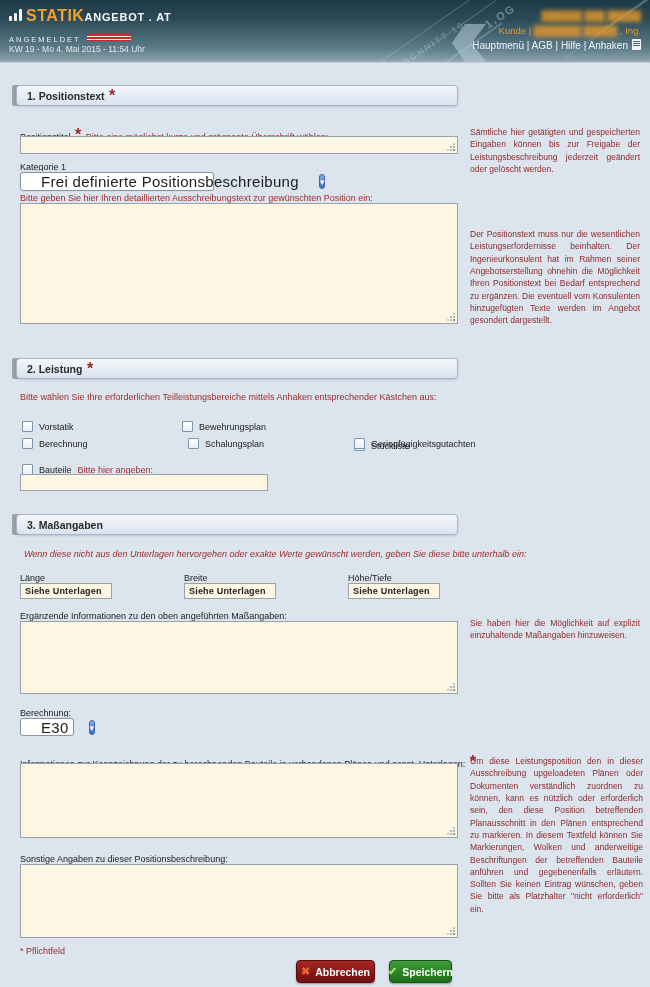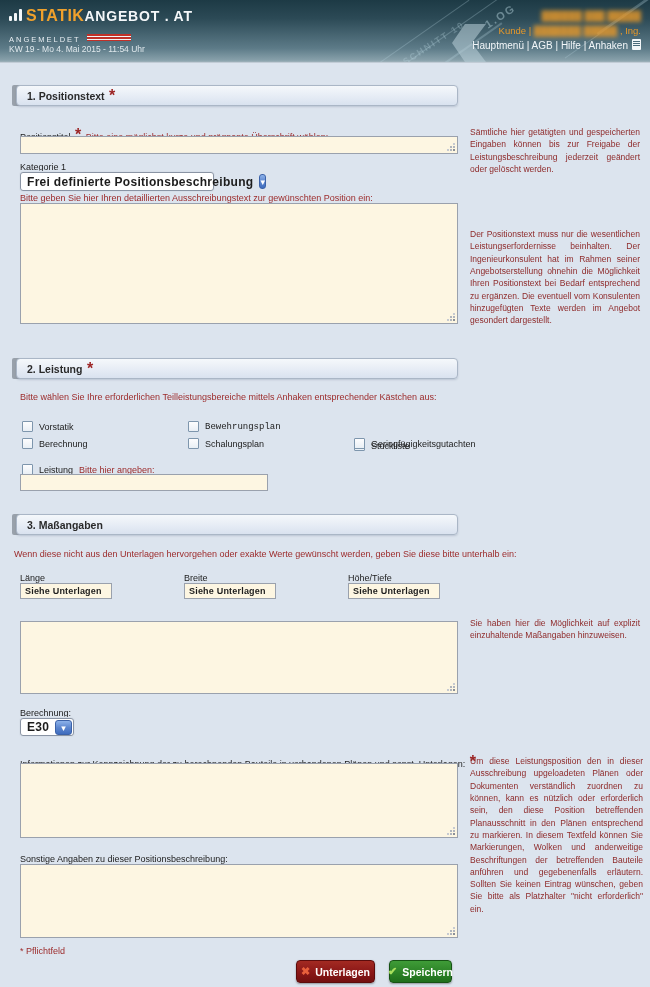--- a/index.html
+++ b/index.html
@@ -12,21 +12,21 @@
   #hdr{position:absolute;left:0;top:0;width:650px;height:63px;
        background:linear-gradient(180deg,#1d3a45 0%,#2c4a56 30%,#5d7b88 78%,#87a0aa 97%,#9fb2ba 100%);
        border-bottom:1px solid #c2ccd6;overflow:hidden;}
   .wm{position:absolute;color:#bcd9e2;opacity:.45;font-weight:bold;letter-spacing:2px;pointer-events:none;}
   .wmline{position:absolute;background:#bcd9e2;opacity:.28;pointer-events:none;}
   .chev{position:absolute;width:34px;height:38px;background:#b9cfd8;opacity:.55;
         clip-path:polygon(100% 0,38% 0,0 50%,38% 100%,100% 100%,58% 50%);}
   .bars{display:inline-flex;align-items:flex-end;gap:2px;height:13px;margin-right:4px;}
   .bars i{display:block;width:3px;background:#f4f7f9;border-radius:1px;}
   .brand-statik{color:#f0a12c;font-weight:bold;font-size:16px;letter-spacing:.5px;}
-  .brand-rest{color:#f4f7f9;font-weight:bold;font-size:14px;letter-spacing:.8px;}
+  .brand-rest{color:#f4f7f9;font-weight:bold;font-size:11px;letter-spacing:.8px;}
   .angemeldet{color:#e9eff3;font-size:7.5px;letter-spacing:2px;}
   .flag{display:inline-block;width:44px;height:7px;margin-left:6px;vertical-align:middle;
         background:linear-gradient(180deg,#c03028 0 29%,#f2f4f6 29% 46%,#c03028 46% 75%,#f2f4f6 75% 82%,#c03028 82% 100%);}
   .hdr-date{color:#dfe8ec;font-size:8.5px;}
   .hdr-title{color:#f0a12c;font-weight:bold;font-size:11px;}
   .hdr-right{position:absolute;top:9px;right:9px;text-align:right;font-size:9.5px;line-height:1.55;}
   .blurred{filter:blur(2.2px);opacity:.8;}
   .orange{color:#e8992a;}
   .navline{color:#f2f6f8;font-size:10px;}
   .navline a{color:#f2f6f8;text-decoration:none;}
@@ -51,21 +51,21 @@
   
   .field{position:absolute;background:#fdf6e2;border:1px solid #9aa1ad;}
   textarea.field, input.field{font-family:"Liberation Sans",sans-serif;font-size:9px;color:#1c1c1c;
         padding:2px 4px;resize:none;outline:none;}
   .massval{font-weight:bold;font-size:8.5px;letter-spacing:.2px;}
   .grip{position:absolute;width:9px;height:9px;pointer-events:none;}
   .grip::before{content:"";position:absolute;right:1px;bottom:1px;width:2px;height:2px;background:#8a8f98;
         box-shadow:-3px 0 0 #b0b5bd,0 -3px 0 #b0b5bd,-6px 0 0 #c6cad1,0 -6px 0 #c6cad1,-3px -3px 0 #b0b5bd;}
   .select{position:absolute;height:19px;background:#fff;border:1px solid #8a94a4;border-radius:3px;
           display:flex;align-items:center;justify-content:space-between;box-shadow:0 0 0 1px #d7dfe9;}
-  .seltext{font-size:12px;font-weight:bold;letter-spacing:.3px;padding:0 6px;white-space:nowrap;}
+  .seltext{font-size:15px;font-weight:normal;letter-spacing:.3px;padding:0 20px;white-space:nowrap;}
   .selarrow{width:17px;height:15px;margin-right:1px;border-radius:3px;border:1px solid #3c62a8;
             background:linear-gradient(180deg,#8db2ea 0%,#5d87cf 50%,#3f6cbe 100%);
             color:#fff;font-size:9px;line-height:14px;text-align:center;}
   .cbrow{position:absolute;display:flex;align-items:center;gap:6px;}
   .cb{width:11px;height:11px;border:1px solid #7e96ad;border-radius:1px;
       background:linear-gradient(180deg,#fdfdfe 0%,#e9eff5 100%);}
   .cblbl{font-size:9px;color:#1c1c1c;white-space:nowrap;}
 
   
   .btn{position:absolute;height:23px;border-radius:4px;display:flex;align-items:center;justify-content:center;
@@ -164,58 +164,59 @@
   <div class="abs redtxt" style="left:20px;top:392px;">Bitte wählen Sie Ihre erforderlichen Teilleistungsbereiche mittels Anhaken entsprechender Kästchen aus:</div>
 
   <div class="cbrow" style="left:22px;top:421px;">
     <span class="cb"></span>
     <span class="cblbl">Vorstatik</span>
   </div>
   <div class="cbrow" style="left:22px;top:438px;">
     <span class="cb"></span>
     <span class="cblbl">Berechnung</span>
   </div>
-  <div class="cbrow" style="left:188px;top:421px;font-family:Liberation Mono, monospace;">
+  <div class="cbrow" style="left:182px;top:421px;">
     <span class="cb"></span>
     <span class="cblbl">Bewehrungsplan</span>
   </div>
   <div class="cbrow" style="left:188px;top:438px;">
     <span class="cb"></span>
     <span class="cblbl">Schalungsplan</span>
   </div>
   <div class="cbrow" style="left:354px;top:440px;">
     <span class="cb"></span>
     <span class="cblbl">Stückliste</span>
   </div>
   <div class="cbrow" style="left:354px;top:438px;">
     <span class="cb"></span>
     <span class="cblbl">Geringfügigkeitsgutachten</span>
   </div>
 
   <div class="cbrow" style="left:22px;top:464px;">
     <span class="cb"></span>
-    <span class="cblbl">Leistung</span>
+    <span class="cblbl">Bauteile</span>
     <span class="redtxt">Bitte hier angeben:</span>
   </div>
   <input class="field" style="left: 20px; top: 474px; width: 248px; height: 17px;" value="">
 
   <div class="sec-accent" style="top:514px;"></div>
   <div class="sec-box" style="top:514px;">
     <span class="sec-title">3. Maßangaben</span>
   </div>
 
-  <div class="abs redtxt" style="left:14px;top:549px;">Wenn diese nicht aus den Unterlagen hervorgehen oder exakte Werte gewünscht werden, geben Sie diese bitte unterhalb ein:</div>
+  <div class="abs redtxt" style="left:24px;top:549px;font-style:italic;">Wenn diese nicht aus den Unterlagen hervorgehen oder exakte Werte gewünscht werden, geben Sie diese bitte unterhalb ein:</div>
 
   <div class="abs lbl" style="left:20px;top:573px;">Länge</div>
   <input class="field massval" style="left: 20px; top: 583px; width: 92px; height: 16px;" value="Siehe Unterlagen">
   <div class="abs lbl" style="left:184px;top:573px;">Breite</div>
   <input class="field massval" style="left: 184px; top: 583px; width: 92px; height: 16px;" value="Siehe Unterlagen">
   <div class="abs lbl" style="left:348px;top:573px;">Höhe/Tiefe</div>
   <input class="field massval" style="left: 348px; top: 583px; width: 92px; height: 16px;" value="Siehe Unterlagen">
 
+  <div class="abs lbl" style="left:20px;top:611px;">Ergänzende Informationen zu den oben angeführten Maßangaben:</div>
   <div class="abs" style="left:20px;top:621px;width:438px;height:73px;">
     <textarea class="field" style="left: 0px; top: 0px; width: 438px; height: 73px;" aria-label="Ergänzende Informationen zu den oben angeführten Maßangaben:"></textarea>
     <div class="grip" style="right:2px;bottom:2px;"></div>
   </div>
   <div class="hint" style="top:617px;">Sie haben hier die Möglichkeit auf explizit einzuhaltende Maßangaben hinzuweisen.</div>
 
   <div class="abs lbl" style="left:20px;top:708px;">Berechnung:</div>
   <div class="select" style="left:20px;top:718px;width:54px;height:18px;">
     <span class="seltext">E30</span>
     <span class="selarrow">▾</span>
@@ -234,20 +235,20 @@
   <div class="abs lbl" style="left:20px;top:854px;">Sonstige Angaben zu dieser Positionsbeschreibung:</div>
   <div class="abs" style="left:20px;top:864px;width:438px;height:74px;">
     <textarea class="field" style="left: 0px; top: 0px; width: 438px; height: 74px;" aria-label="Sonstige Angaben zu dieser Positionsbeschreibung:"></textarea>
     <div class="grip" style="right:2px;bottom:2px;"></div>
   </div>
 
   <div class="abs redtxt" style="left:20px;top:946px;">* Pflichtfeld</div>
 
   <div class="btn btn-red" style="left:296px;top:960px;width:79px;">
     <span class="ico-x">✖</span>
-    <span>Unterlagen</span>
+    <span>Abbrechen</span>
   </div>
   <div class="btn btn-green" style="left:389px;top:960px;width:63px;">
     <span class="ico-check">✔</span>
     <span>Speichern</span>
   </div>
 
 </div>
 
 </body></html>

